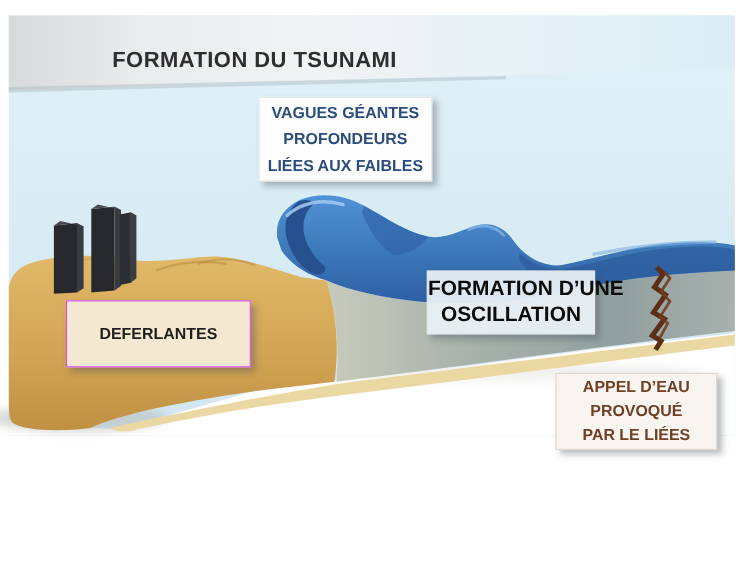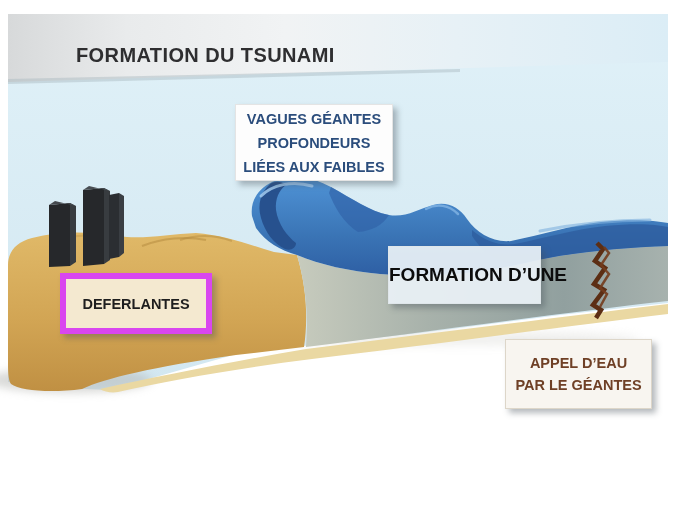--- a/index.html
+++ b/index.html
@@ -5,40 +5,40 @@
   html,body{margin:0;padding:0;background:#ffffff;}
   .stage{
     position:relative;
     width:678px;height:513px;
     background:#ffffff;
     overflow:hidden;
     font-family:"Liberation Sans", sans-serif;
   }
   .scene-svg{position:absolute;left:0;top:0;width:678px;height:513px;display:block;}
   .page-title{
-    position:absolute;left:76px;top:44px;
+    position:absolute;left:102px;top:44px;
     font-size:20px;font-weight:700;color:#2e2e30;
     letter-spacing:0.4px;white-space:nowrap;
   }
   .callout{
     position:absolute;
     display:flex;flex-direction:column;justify-content:center;
     text-align:center;font-weight:700;
     box-shadow:4px 4px 6px rgba(70,80,90,0.40);
     box-sizing:border-box;
   }
   .callout span{display:block;line-height:24px;white-space:nowrap;}
   .callout-vagues{
-    left:235px;top:104px;width:158px;height:77px;
+    left:235px;top:88px;width:158px;height:77px;
     background:#fdfdfd;border:1px solid #e4e4e4;
     color:#2b4d7c;font-size:14.5px;
   }
   .callout-deferlantes{
-    left:60px;top:273px;width:152px;height:61px;
-    background:#f4e9d0;border:6px solid #d946ef;
+    left:60px;top:273px;width:168px;height:61px;
+    background:#f4e9d0;border:1px solid #d946ef;
     color:#1e1e1e;font-size:14.5px;
   }
   .callout-oscillation{
     left:388px;top:246px;width:153px;height:58px;
     background:rgba(234,241,246,0.93);border:1px solid #dfe6ea;
     color:#0c0c0c;font-size:19px;
   }
   .callout-appel{
     left:505px;top:339px;width:147px;height:70px;
     background:rgba(248,245,239,0.96);border:1px solid #ddd6c9;
@@ -147,20 +147,22 @@
     <span>PROFONDEURS</span>
     <span>LIÉES AUX FAIBLES</span>
   </div>
 
   <div class="callout callout-deferlantes">
     <span>DEFERLANTES</span>
   </div>
 
   <div class="callout callout-oscillation">
     <span>FORMATION D’UNE</span>
+    <span>OSCILLATION</span>
   </div>
 
   <div class="callout callout-appel">
     <span>APPEL D’EAU</span>
-    <span>PAR LE GÉANTES</span>
+    <span>PROVOQUÉ</span>
+    <span>PAR LE LIÉES</span>
   </div>
 
 </div>
 
 </body></html>

